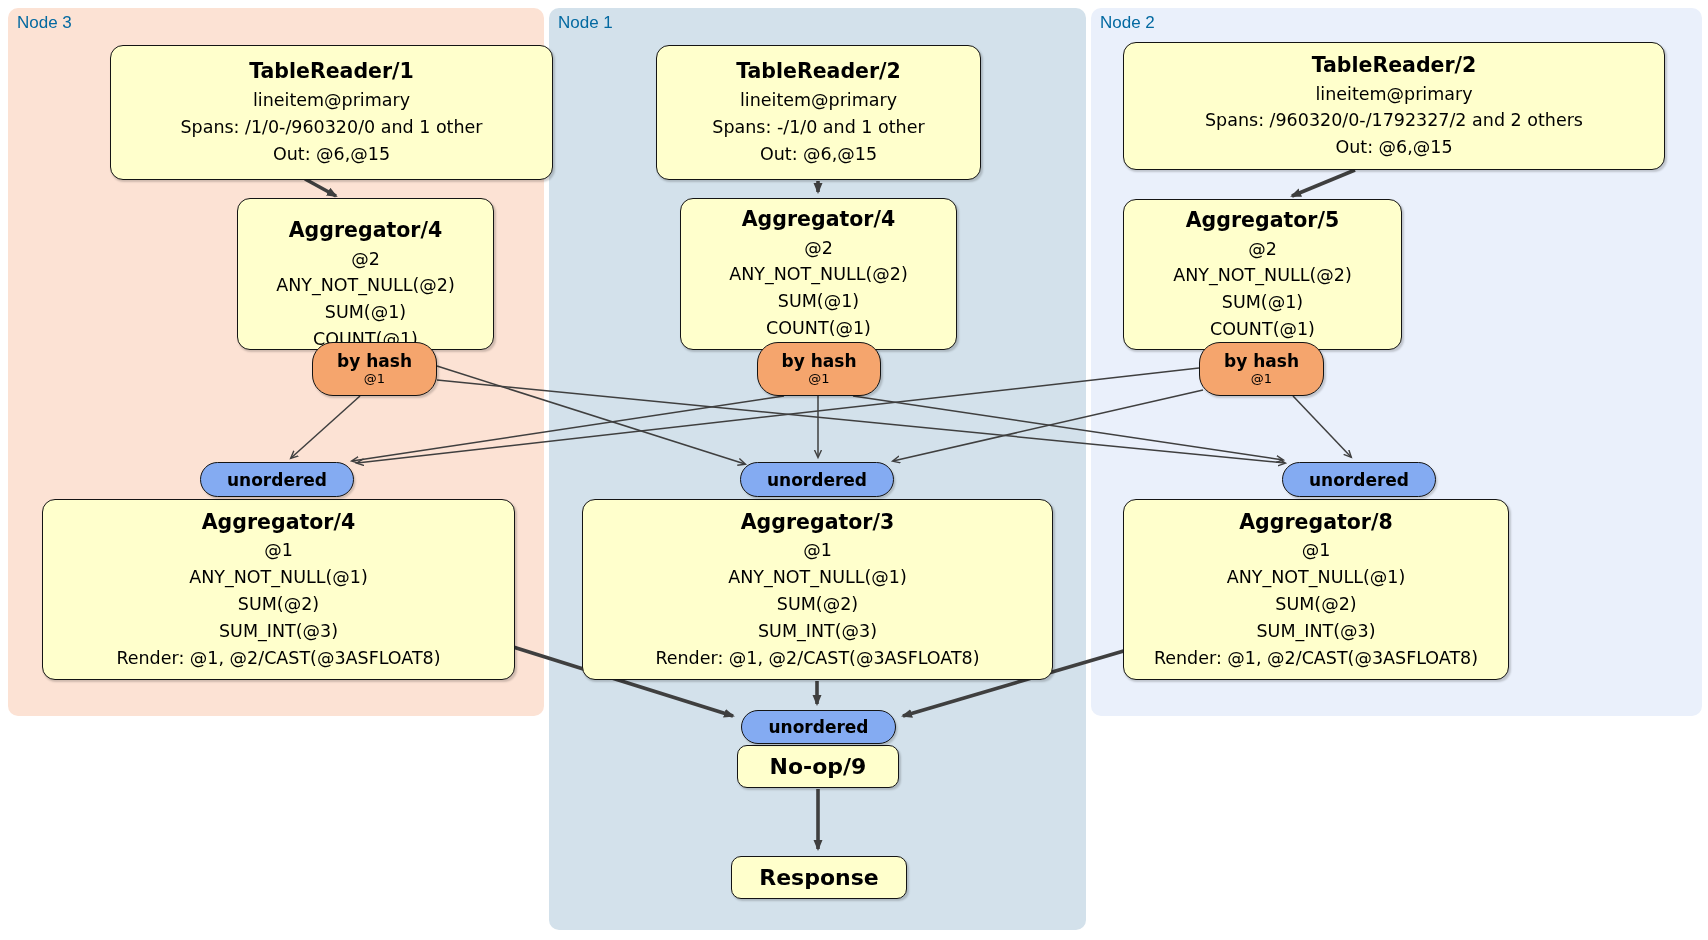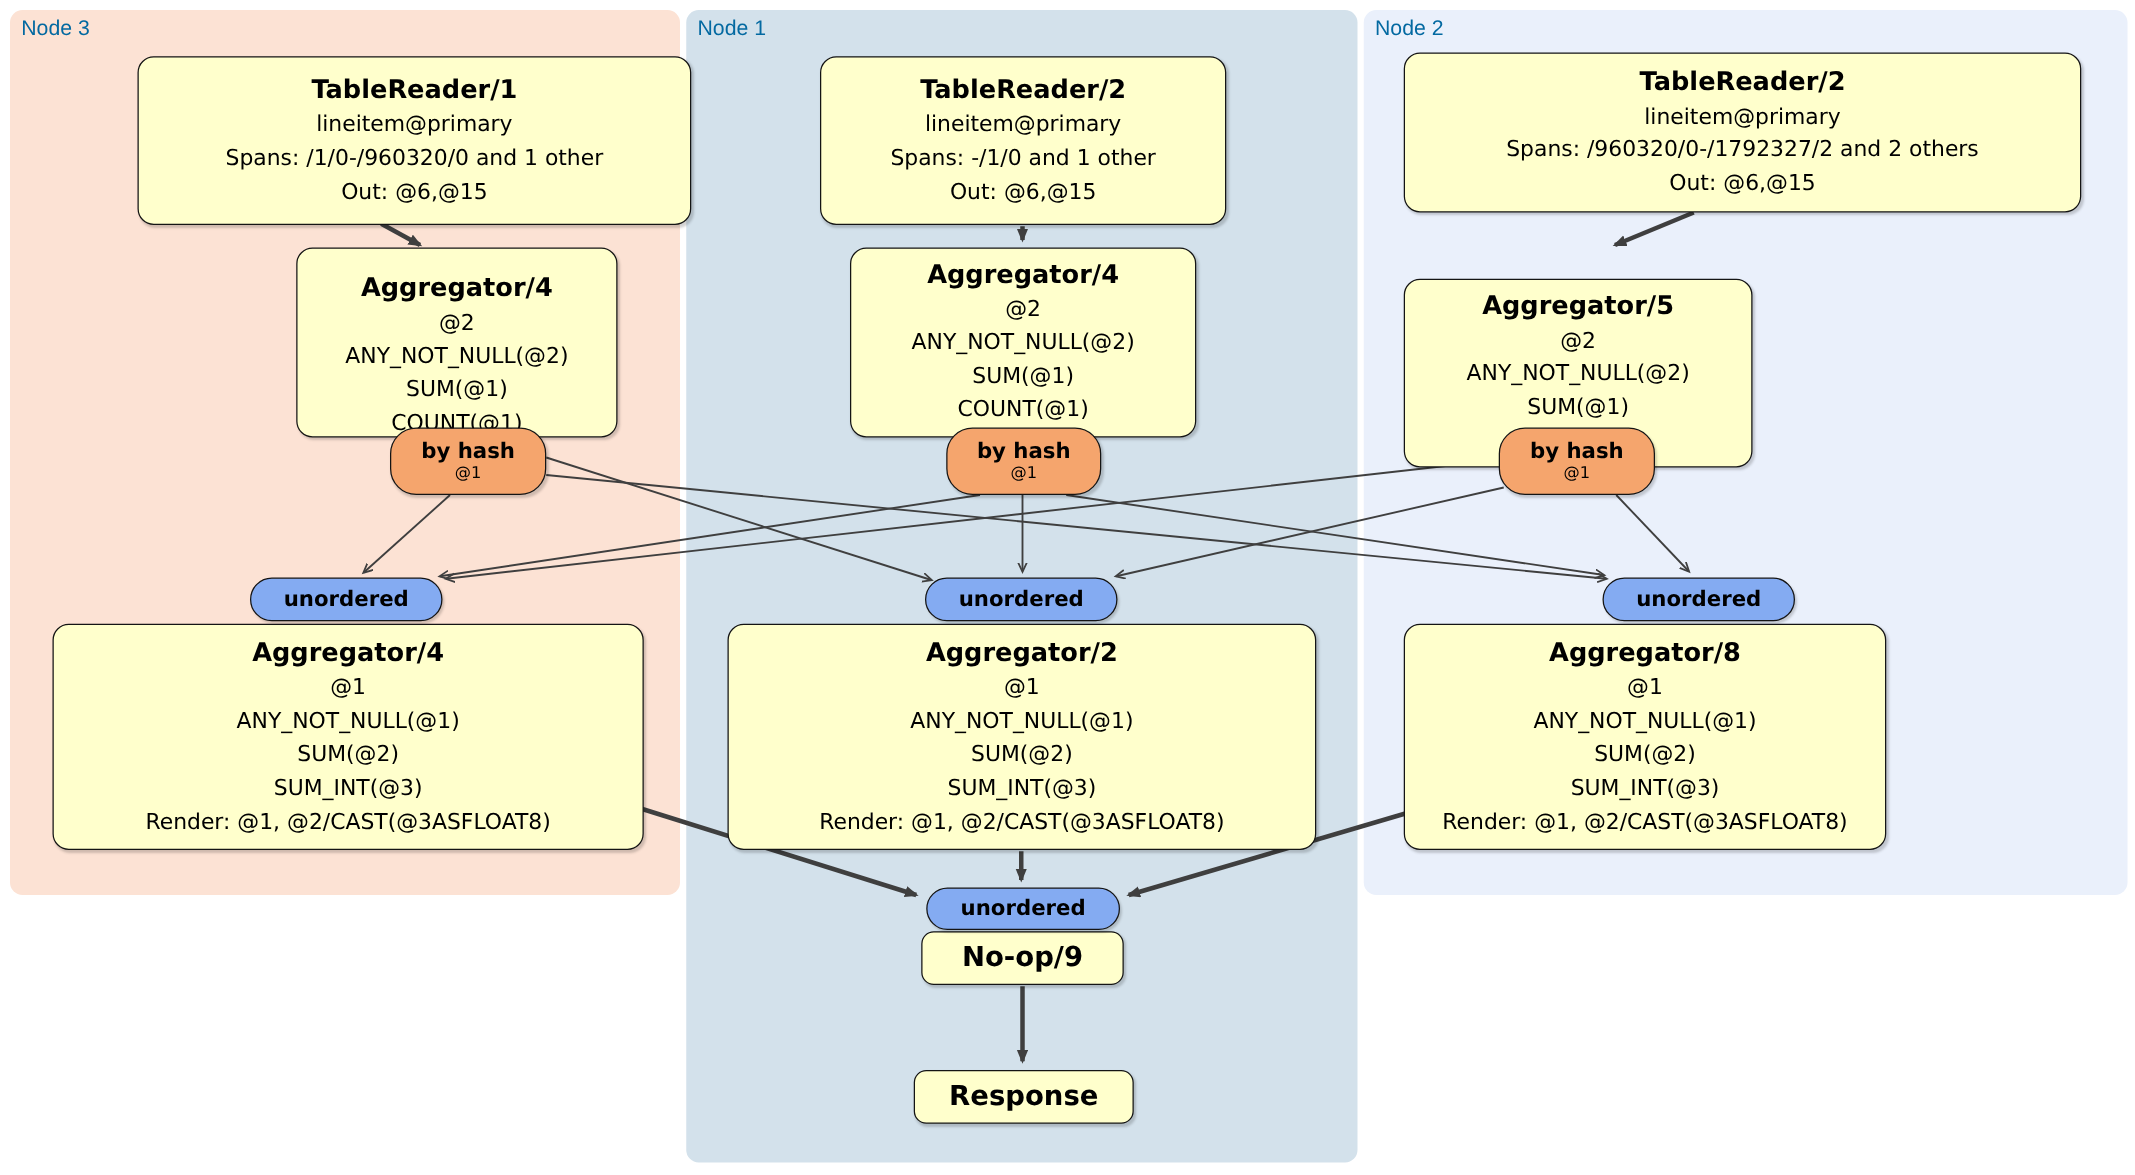--- a/index.html
+++ b/index.html
@@ -123,21 +123,21 @@
   </div>
 
   <div class="pbox" style="left:680px; top:198px; width:277px; height:152px; justify-content:flex-start; padding-top:6px;">
     <div class="title">Aggregator/4</div>
     <div>@2</div>
     <div>ANY_NOT_NULL(@2)</div>
     <div>SUM(@1)</div>
     <div>COUNT(@1)</div>
   </div>
 
-  <div class="pbox" style="left:1123px; top:199px; width:279px; height:151px; justify-content:flex-start; padding-top:6px;margin-top:24px;">
+  <div class="pbox" style="left:1123px; top:199px; width:279px; height:151px; justify-content:flex-start; padding-top:6px;">
     <div class="title">Aggregator/5</div>
     <div>@2</div>
     <div>ANY_NOT_NULL(@2)</div>
     <div>SUM(@1)</div>
     <div>COUNT(@1)</div>
   </div>
 
   <div class="router" style="left:312px; top:342px; width:125px; height:54px;">
     <div class="rlabel">by hash</div>
     <div class="rdetail">@1</div>
@@ -164,21 +164,21 @@
   <div class="pbox" style="left:42px; top:499px; width:473px; height:181px;">
     <div class="title">Aggregator/4</div>
     <div>@1</div>
     <div>ANY_NOT_NULL(@1)</div>
     <div>SUM(@2)</div>
     <div>SUM_INT(@3)</div>
     <div>Render: @1, @2/CAST(@3ASFLOAT8)</div>
   </div>
 
   <div class="pbox" style="left:582px; top:499px; width:471px; height:181px;">
-    <div class="title">Aggregator/2</div>
+    <div class="title">Aggregator/3</div>
     <div>@1</div>
     <div>ANY_NOT_NULL(@1)</div>
     <div>SUM(@2)</div>
     <div>SUM_INT(@3)</div>
     <div>Render: @1, @2/CAST(@3ASFLOAT8)</div>
   </div>
 
   <div class="pbox" style="left:1123px; top:499px; width:386px; height:181px;">
     <div class="title">Aggregator/8</div>
     <div>@1</div>

